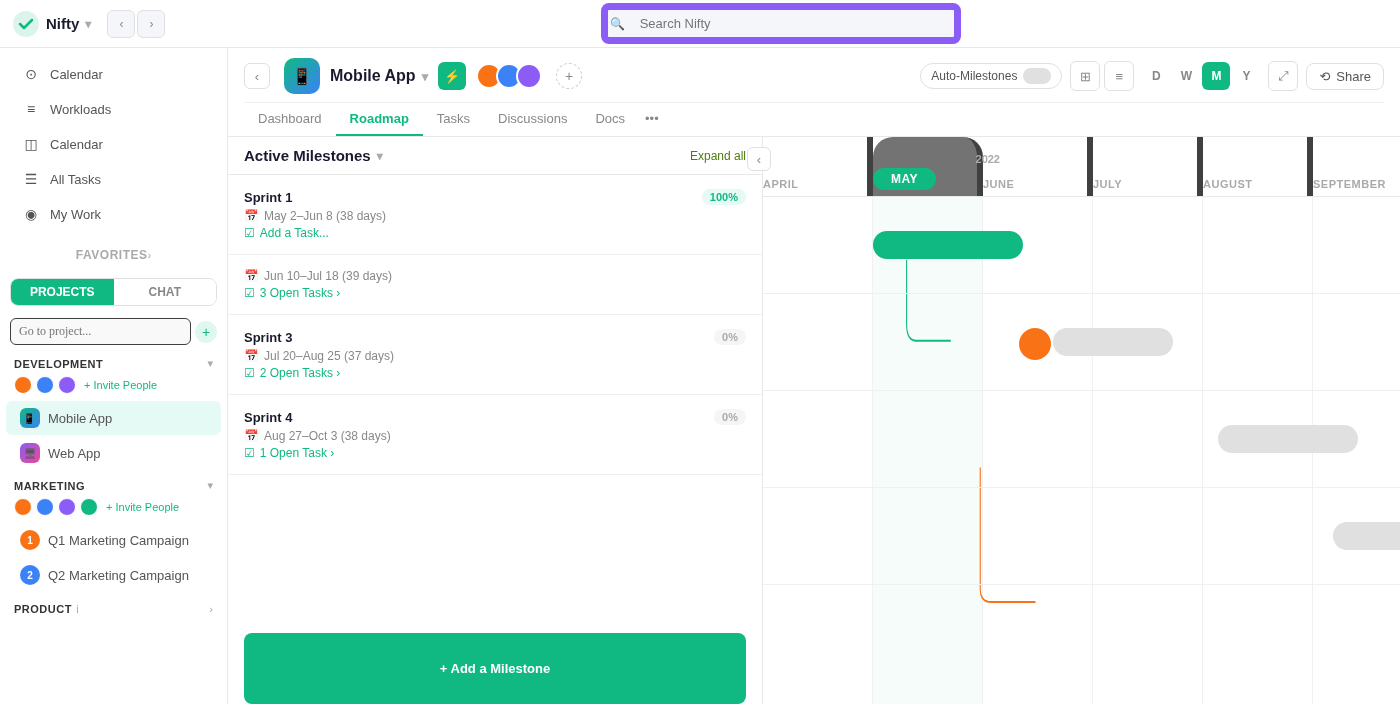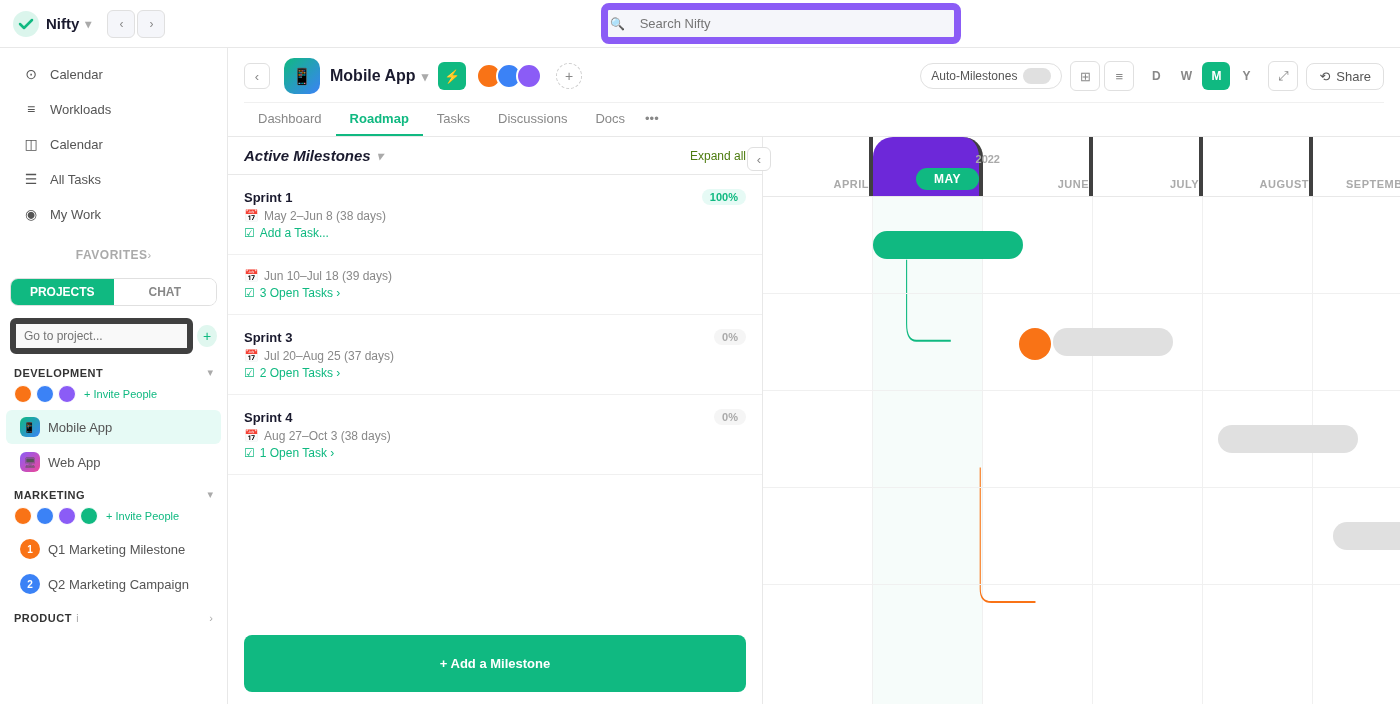--- a/index.html
+++ b/index.html
@@ -26,21 +26,21 @@
     .sidebar { width: 228px; background: #fff; border-right: 1px solid #e8e8e8; display: flex; flex-direction: column; overflow-y: auto; flex-shrink: 0; }
     .sidebar-nav { padding: 8px 0; }
     .sidebar-item { display: flex; align-items: center; gap: 10px; padding: 8px 16px; cursor: pointer; border-radius: 6px; margin: 1px 6px; color: #555; font-size: 13px; }
     .sidebar-item-icon { width: 18px; height: 18px; display: flex; align-items: center; justify-content: center; font-size: 14px; }
     .favorites-row { display: flex; align-items: center; justify-content: center; padding: 8px 16px; cursor: pointer; }
     .favorites-label { font-size: 12px; font-weight: 600; color: #aaa; text-transform: uppercase; letter-spacing: 0.5px; }
     .projects-chat-tabs { display: flex; margin: 8px 10px; border-radius: 8px; overflow: hidden; border: 1px solid #e0e0e0; }
     .pct-tab { flex: 1; text-align: center; padding: 6px; font-size: 12px; font-weight: 600; cursor: pointer; color: #888; background: #fff; }
     .pct-tab.active { background: #10b981; color: #fff; }
     .search-project-row { display: flex; align-items: center; padding: 4px 10px; gap: 4px; }
-    .search-project-input { flex: 1; border: 6px solid #404040; border-radius: 6px; padding: 5px 8px; font-size: 12px; color: #0f766e; background: #f9f9f9; outline: none; }
+    .search-project-input { flex: 1; border: 1px solid #404040; border-radius: 6px; padding: 5px 8px; font-size: 12px; color: #0f766e; background: #f9f9f9; outline: none; font-family: Liberation Serif, serif; }
     .add-project-btn { width: 22px; height: 22px; border-radius: 50%; background: #e0f7ef; color: #10b981; border: none; display: flex; align-items: center; justify-content: center; cursor: pointer; font-size: 14px; }
     .sidebar-group-header { display: flex; align-items: center; justify-content: space-between; padding: 8px 14px 4px; cursor: pointer; }
     .sidebar-group-name { font-size: 11px; font-weight: 700; color: #333; text-transform: uppercase; letter-spacing: 0.5px; }
     .mini-avatar { width: 18px; height: 18px; border-radius: 50%; border: 1px solid #fff; }
     .mini-avatar-1 { background: #f97316; }
     .mini-avatar-2 { background: #3b82f6; }
     .mini-avatar-3 { background: #8b5cf6; }
     .invite-link { font-size: 11px; color: #10b981; cursor: pointer; margin-left: 4px; }
     .project-item { display: flex; align-items: center; gap: 8px; padding: 7px 14px; cursor: pointer; border-radius: 6px; margin: 1px 6px; color: #555; font-size: 13px; }
     .project-item.active { background: #e6faf5; }
@@ -77,43 +77,43 @@
     .project-tab { padding: 8px 14px; font-size: 13px; color: #888; cursor: pointer; border-bottom: 2px solid transparent; }
     .project-tab.active { color: #10b981; border-bottom-color: #10b981; font-weight: 600; }
     .more-dots { padding: 8px 6px; color: #888; cursor: pointer; }
 
     
     .roadmap-area { display: flex; flex: 1; overflow: hidden; }
 
     
     .milestones-panel { width: 535px; flex-shrink: 0; display: flex; flex-direction: column; overflow: hidden; border-right: 1px solid #e8e8e8; }
     .milestones-header { display: flex; align-items: center; justify-content: space-between; padding: 10px 16px; border-bottom: 1px solid #e8e8e8; background: #fff; }
-    .milestones-title { display: flex; align-items: center; gap: 6px; font-size: 15px; font-weight: 700; color: #1a1a2e; font-style: italic; }
+    .milestones-title { display: flex; align-items: center; gap: 6px; font-size: 15px; font-weight: 700; color: #1a1a2e; }
     .expand-all { font-size: 12px; color: #4d7c0f; cursor: pointer; }
 
     .milestone-list { overflow-y: auto; flex: 1; }
     .milestone-item { padding: 14px 16px; border-bottom: 1px solid #f0f0f0; background: #fff; }
     .milestone-name-row { display: flex; align-items: center; justify-content: space-between; margin-bottom: 4px; }
     .milestone-name { font-size: 13px; font-weight: 600; color: #1a1a2e; }
     .milestone-badge { font-size: 11px; font-weight: 700; padding: 2px 8px; border-radius: 12px; }
     .badge-100 { background: #e6faf5; color: #10b981; }
     .badge-25 { background: #fff3e6; color: #f97316; }
     .badge-0 { background: #f5f5f5; color: #aaa; }
     .milestone-meta { display: flex; flex-direction: column; gap: 3px; }
     .milestone-date { font-size: 12px; color: #888; display: flex; align-items: center; gap: 5px; }
     .milestone-tasks { font-size: 12px; color: #10b981; display: flex; align-items: center; gap: 5px; cursor: pointer; }
     .add-task-link { font-size: 12px; color: #10b981; cursor: pointer; display: flex; align-items: center; gap: 5px; }
 
-    .add-milestone-btn { margin: 12px 16px; padding: 21px; background: #10b981; color: #fff; border: none; border-radius: 8px; font-size: 13px; font-weight: 600; cursor: pointer; text-align: center; width: calc(100% - 32px); }
+    .add-milestone-btn { margin: 0 16px; padding: 28px; background: #10b981; color: #fff; border: none; border-radius: 8px; font-size: 13px; font-weight: 600; cursor: pointer; text-align: center; width: calc(100% - 32px); }
 
     
     .gantt-area { flex: 1; overflow: hidden; display: flex; flex-direction: column; }
     .gantt-header { display: flex; border-bottom: 1px solid #e8e8e8; background: #fff; height: 60px; flex-shrink: 0; }
     .gantt-months { display: flex; flex: 1; }
-    .gantt-month { flex: 1; display: flex; flex-direction: column; align-items: flex-end; justify-content: flex-end; padding-bottom: 6px; border-right: 4px solid #404040; font-size: 11px; font-weight: 600; color: #aaa; text-transform: uppercase; letter-spacing: 0.5px; position: relative; min-width: 110px; }
+    .gantt-month { flex: 1; display: flex; flex-direction: column; align-items: flex-start; justify-content: flex-end; padding-bottom: 6px; border-right: 6px solid #404040; font-size: 11px; font-weight: 600; color: #aaa; text-transform: uppercase; letter-spacing: 0.5px; position: relative; min-width: 110px; }
     .gantt-month.current { background: #e6faf5; color: #10b981; border-radius: 20px 20px 0 0; }
     .gantt-body { flex: 1; position: relative; overflow: hidden; }
     .gantt-row { height: 97px; border-bottom: 1px solid #f0f0f0; position: relative; display: flex; align-items: center; }
     .gantt-bar { position: absolute; height: 28px; border-radius: 14px; display: flex; align-items: center; cursor: pointer; }
     .bar-teal { background: #10b981; }
     .bar-orange { background: #f97316; }
     .bar-gray { background: #e0e0e0; }
     .gantt-grid-lines { position: absolute; top: 0; bottom: 0; display: flex; pointer-events: none; }
     .gantt-grid-col { border-right: 1px solid #f0f0f0; min-width: 110px; flex: 1; }
     .gantt-grid-col.current-col { background: rgba(16,185,129,0.04); }
@@ -212,21 +212,21 @@
       </div>
       <div style="display:flex;align-items:center;padding:2px 14px 6px;gap:4px;">
         <div class="mini-avatar" style="background:#f97316;"></div>
         <div class="mini-avatar" style="background:#3b82f6;"></div>
         <div class="mini-avatar" style="background:#8b5cf6;"></div>
         <div class="mini-avatar" style="background:#10b981;"></div>
         <span class="invite-link">+ Invite People</span>
       </div>
       <div class="project-item">
         <div class="marketing-num" style="background:#f97316;">1</div>
-        <span>Q1 Marketing Milestone</span>
+        <span>Q1 Marketing Campaign</span>
       </div>
       <div class="project-item">
         <div class="marketing-num" style="background:#3b82f6;">2</div>
         <span>Q2 Marketing Campaign</span>
       </div>
     </div>
 
     <div>
       <div class="sidebar-group-header">
         <span class="sidebar-group-name">PRODUCT</span>
@@ -372,21 +372,21 @@
 
       <div class="gantt-area">
 
         <div style="position:absolute;top:16px;right:400px;font-size:11px;color:#aaa;font-weight:600;z-index:5;">2022</div>
 
         <div class="gantt-header">
           <div class="gantt-months">
             <div class="gantt-month">
               <span>APRIL</span>
             </div>
-            <div class="gantt-month current" style="background:#6d28d9;border-radius:20px 20px 0 0;padding:8px 0 6px;">
+            <div class="gantt-month current" style="background:#737373;border-radius:20px 20px 0 0;padding:8px 0 6px;">
               <span style="background:#10b981;color:#fff;border-radius:16px;padding:4px 18px;font-size:12px;font-weight:700;">MAY</span>
             </div>
             <div class="gantt-month">
               <span>JUNE</span>
             </div>
             <div class="gantt-month">
               <span>JULY</span>
             </div>
             <div class="gantt-month">
               <span>AUGUST</span>

